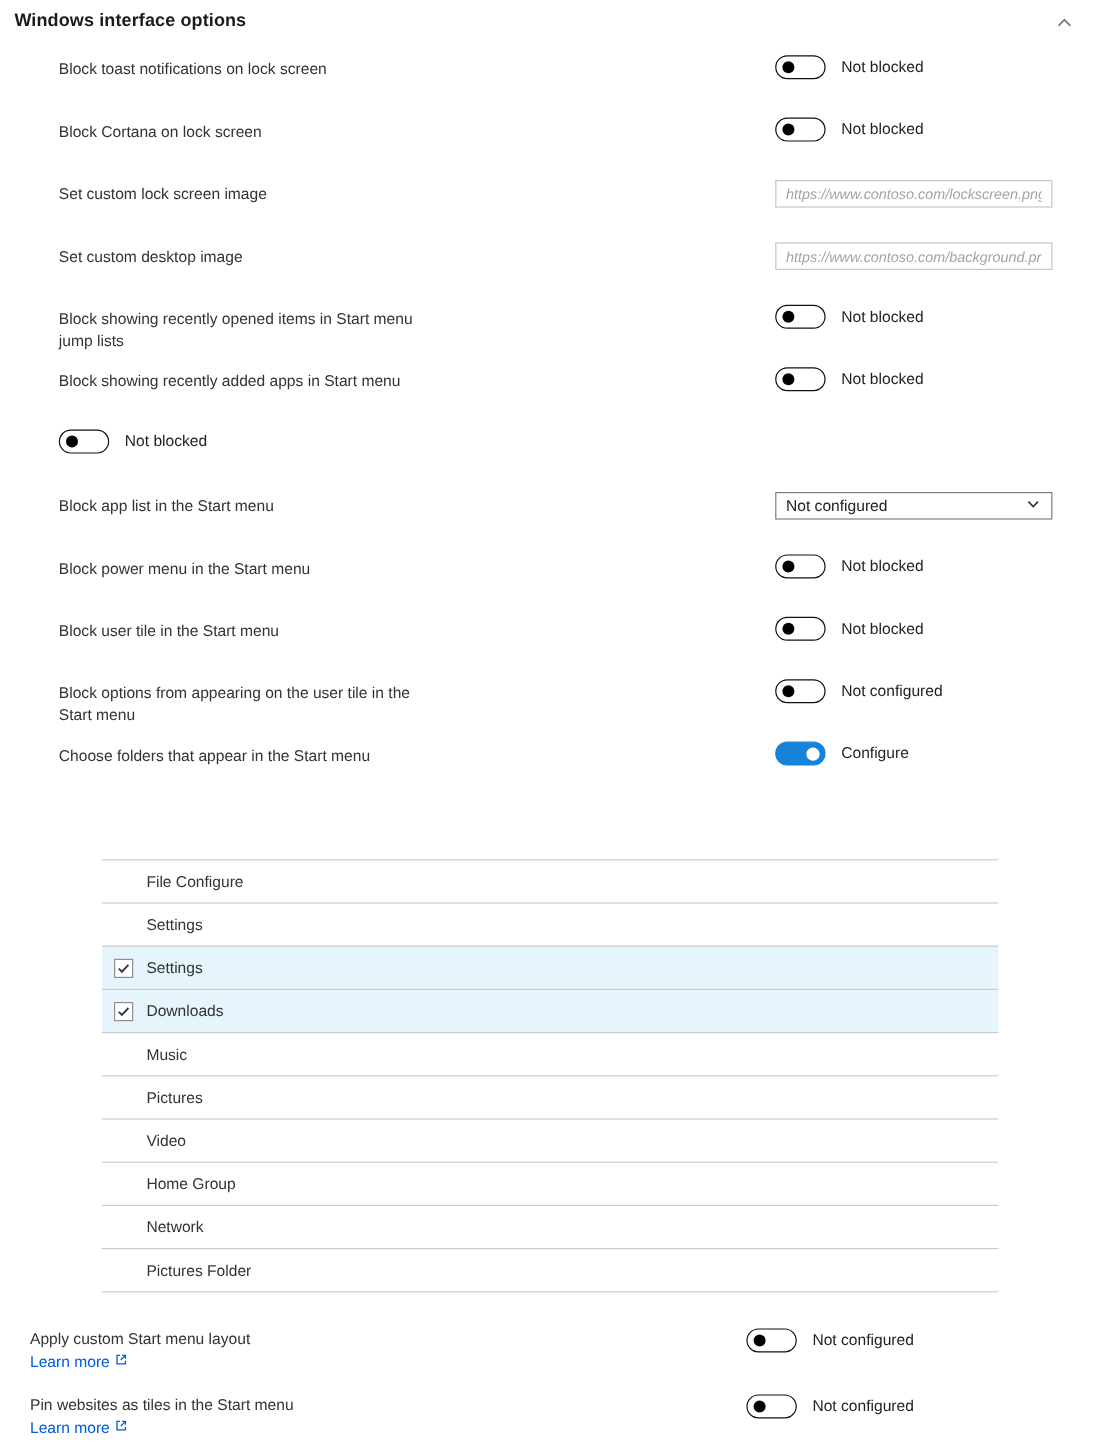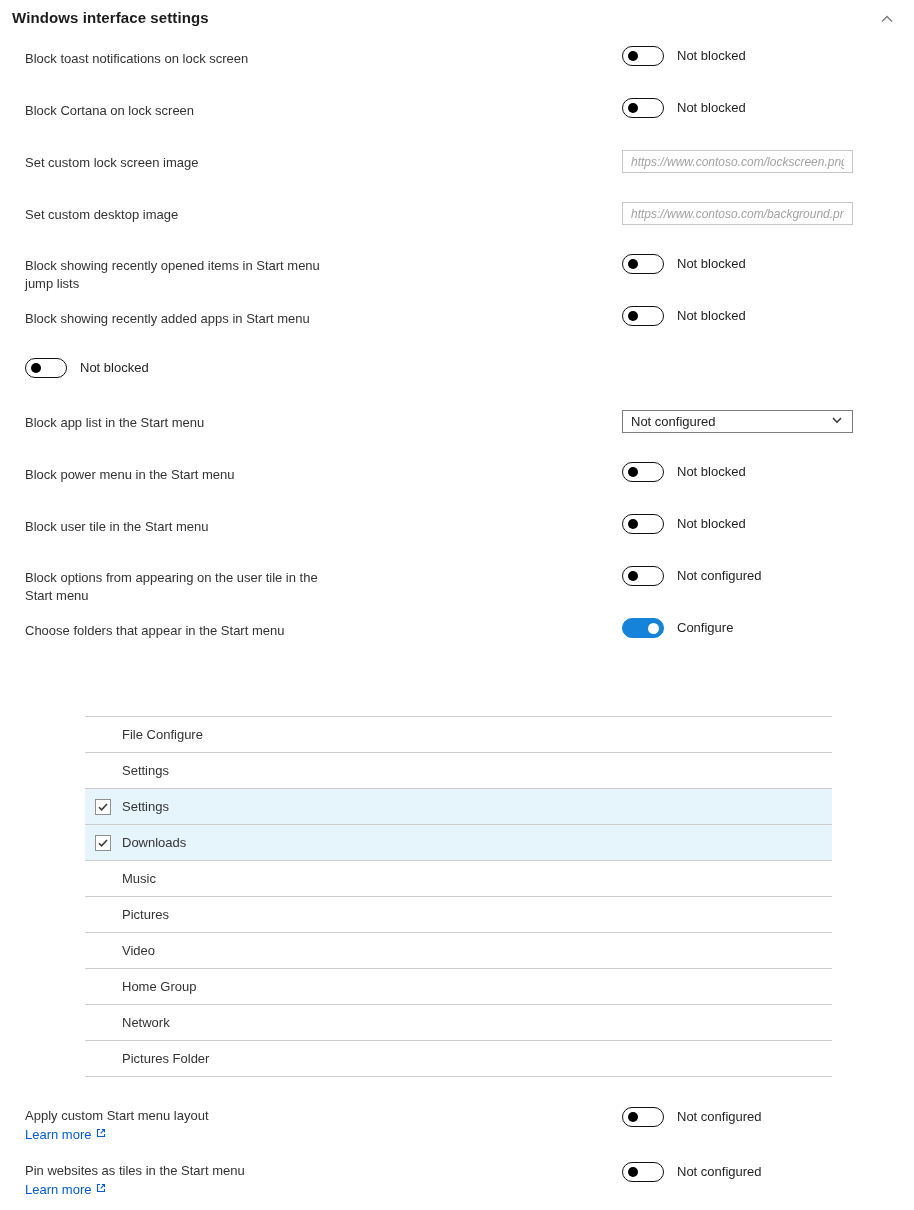--- a/index.html
+++ b/index.html
@@ -19,21 +19,21 @@
   }
   .header{
     display:flex;justify-content:space-between;align-items:flex-start;
     padding:9px 16px 0 12px;height:31px;
   }
   .title{font-size:15px;font-weight:700;color:#1b1b1b;letter-spacing:.1px;}
   .chevron-btn{background:none;border:none;padding:2px;cursor:pointer;line-height:0;}
   #settings-rows{margin-top:15px;}
   .setting-row{
     display:flex;align-items:flex-start;
-    height:52px;padding-left:25px;
+    height:52px;padding-left:49px;
   }
   .row-label{flex:0 0 597px;max-width:597px;padding-top:3px;}
   .row-label span{
     display:inline-block;max-width:312px;
     font-size:13px;line-height:18px;color:var(--text);
   }
   .row-control{display:flex;align-items:flex-start;}
   .toggle{
     width:42px;height:20px;border:1px solid #111;border-radius:10px;
     background:#fff;position:relative;cursor:pointer;padding:0;flex:0 0 42px;
@@ -77,21 +77,21 @@
   .link{
     color:var(--link);font-size:13px;line-height:19px;text-decoration:none;
     display:inline-flex;align-items:center;gap:4px;cursor:pointer;
   }
   .footer-row .row-control{padding-top:0;}
 </style>
 </head>
 <body>
 
 <div class="header">
-  <span class="title">Windows interface settings</span>
+  <span class="title">Windows interface options</span>
   <button class="chevron-btn">
     <svg width="18" height="16" viewBox="0 0 18 16">
         <path d="M4 10.5 L9 5.5 L14 10.5" fill="none" stroke="#7a7a7a" stroke-width="1.4"></path>
       </svg>
   </button>
 </div>
 
 <div id="settings-rows">
     <div class="setting-row">
       <div class="row-label"><span>Block toast notifications on lock screen</span></div>

